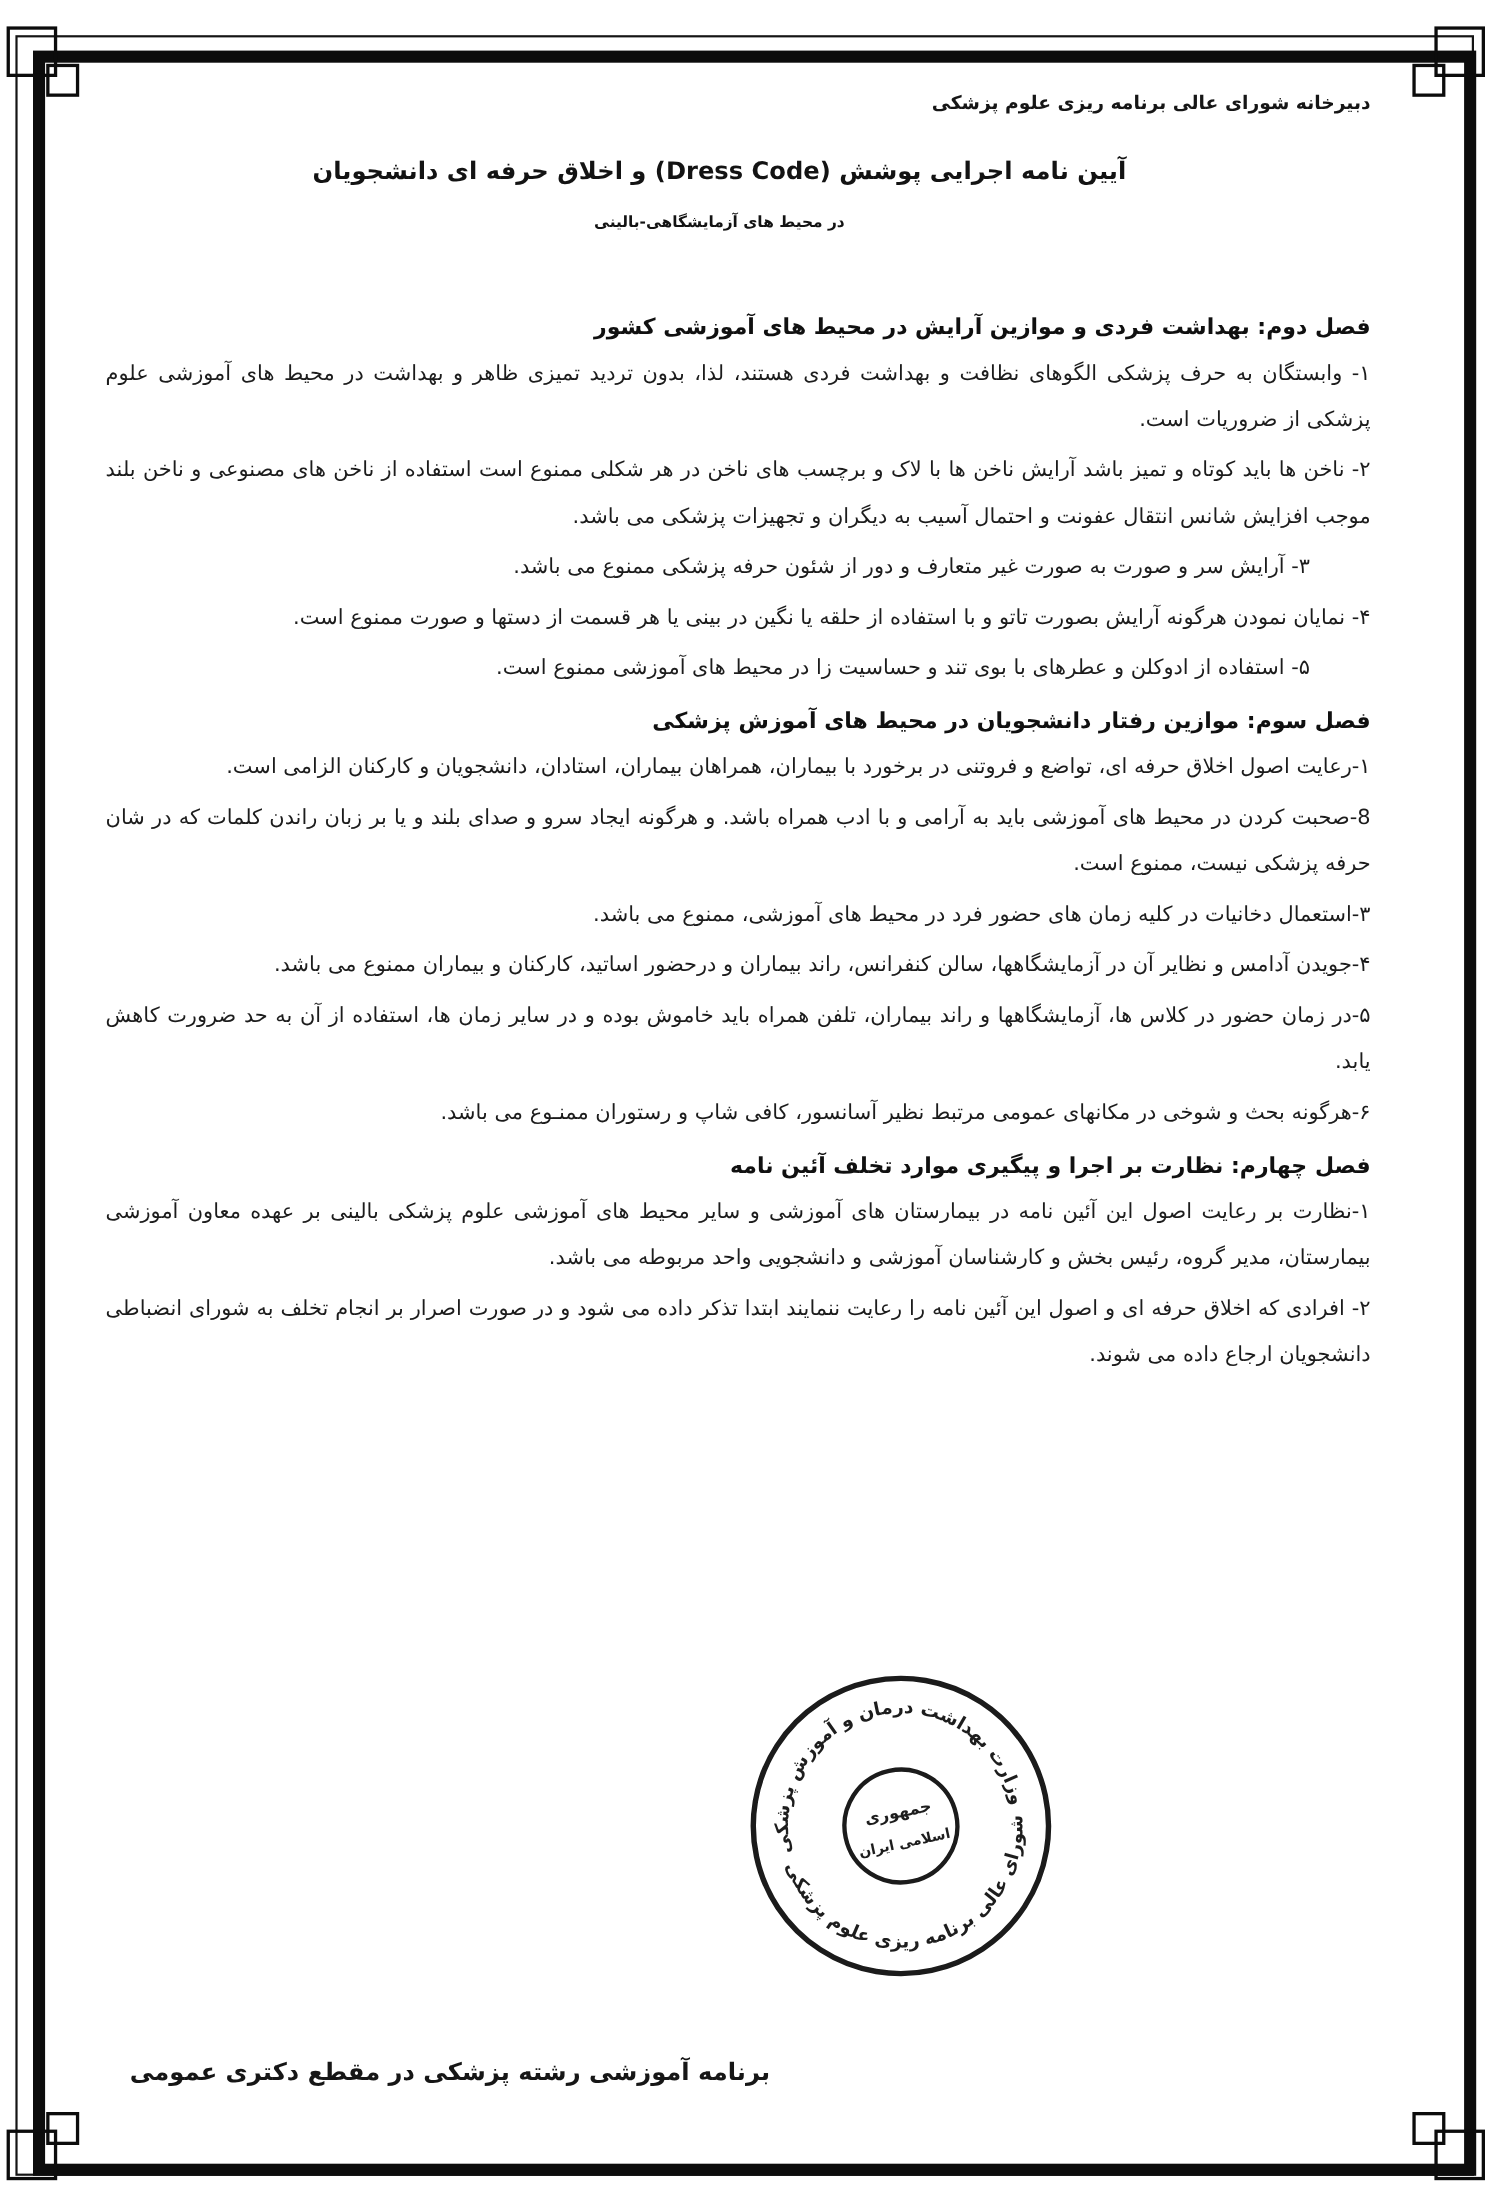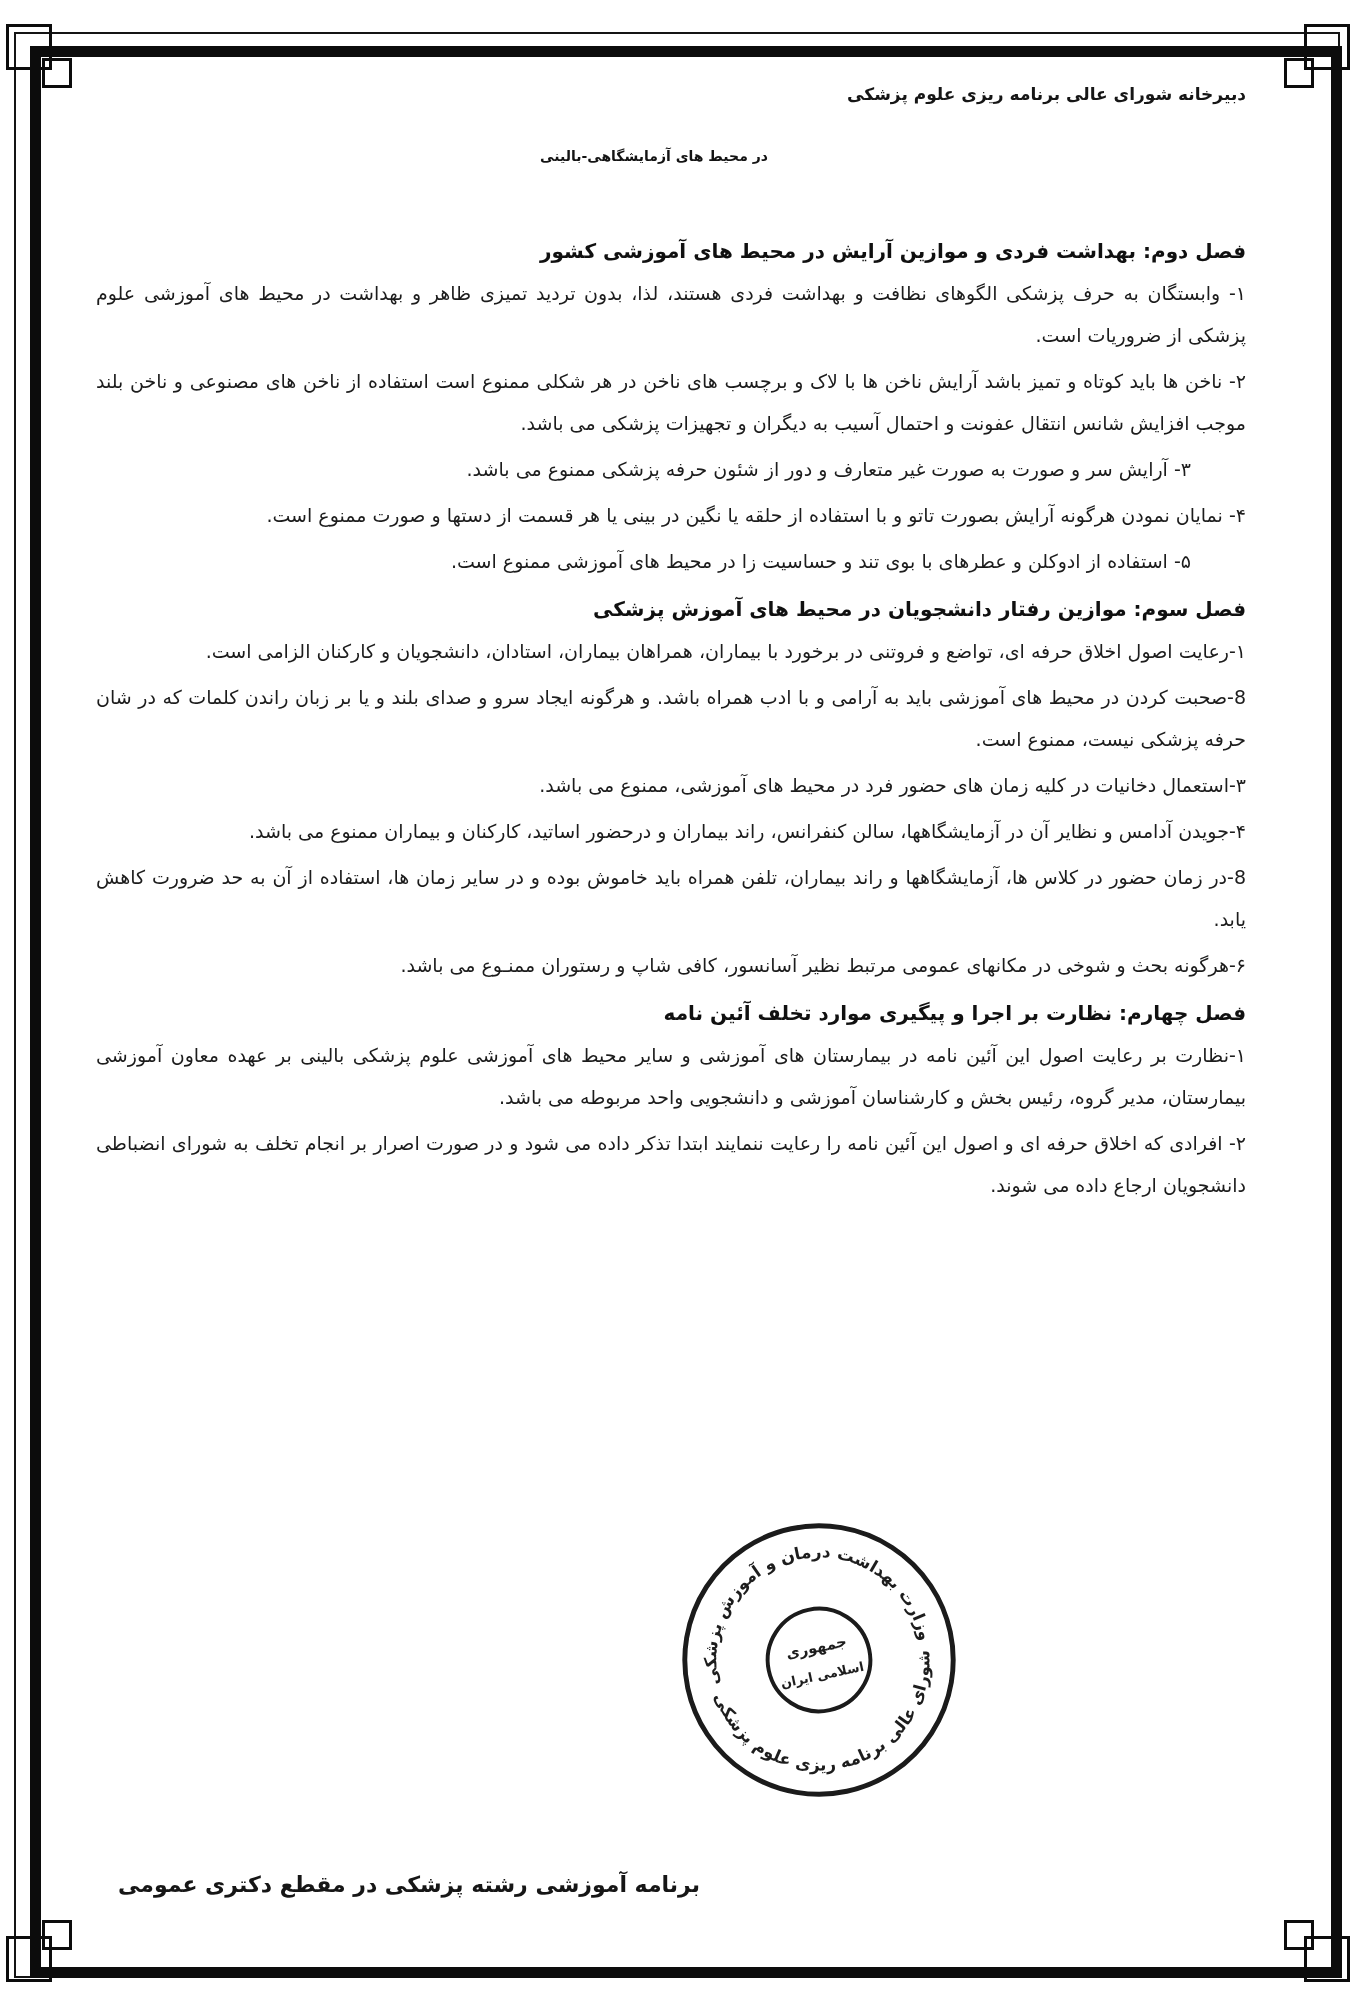--- a/index.html
+++ b/index.html
@@ -78,35 +78,36 @@
 <div class="corner c-tr-big"></div>
 <div class="corner small c-tr-sm"></div>
 <div class="corner c-bl-big"></div>
 <div class="corner small c-bl-sm"></div>
 <div class="corner c-br-big"></div>
 <div class="corner small c-br-sm"></div>
 
 <div class="content">
   <div class="doc-header">دبیرخانه شورای عالی برنامه ریزی علوم پزشکی</div>
   <div class="doc-title">
+    <div class="t1">آیین نامه اجرایی پوشش (Dress Code) و اخلاق حرفه ای دانشجویان</div>
     <div class="t2">در محیط های آزمایشگاهی-بالینی</div>
   </div>
   <div class="doc-body">
       <div class="section-heading">فصل دوم: بهداشت فردی و موازین آرایش در محیط های آموزشی کشور</div>
       <p class="para">۱- وابستگان به حرف پزشکی الگوهای نظافت و بهداشت فردی هستند، لذا، بدون تردید تمیزی ظاهر و بهداشت در محیط های آموزشی علوم پزشکی از ضروریات است.</p>
       <p class="para">۲- ناخن ها باید کوتاه و تمیز باشد آرایش ناخن ها با لاک و برچسب های ناخن در هر شکلی ممنوع است استفاده از ناخن های مصنوعی و ناخن بلند موجب افزایش شانس انتقال عفونت و احتمال آسیب به دیگران و تجهیزات پزشکی می باشد.</p>
       <p class="para indent">۳- آرایش سر و صورت به صورت غیر متعارف و دور از شئون حرفه پزشکی ممنوع می باشد.</p>
       <p class="para">۴- نمایان نمودن هرگونه آرایش بصورت تاتو و با استفاده از حلقه یا نگین در بینی یا هر قسمت از دستها و صورت ممنوع است.</p>
       <p class="para indent">۵- استفاده از ادوکلن و عطرهای با بوی تند و حساسیت زا در محیط های آموزشی ممنوع است.</p>
       <div class="section-heading">فصل سوم: موازین رفتار دانشجویان در محیط های آموزش پزشکی</div>
       <p class="para">۱-رعایت اصول اخلاق حرفه ای، تواضع و فروتنی در برخورد با بیماران، همراهان بیماران، استادان، دانشجویان و کارکنان الزامی است.</p>
       <p class="para">8-صحبت کردن در محیط های آموزشی باید به آرامی و با ادب همراه باشد. و هرگونه ایجاد سرو و صدای بلند و یا بر زبان راندن کلمات که در شان حرفه پزشکی نیست، ممنوع است.</p>
       <p class="para">۳-استعمال دخانیات در کلیه زمان های حضور فرد در محیط های آموزشی، ممنوع می باشد.</p>
       <p class="para">۴-جویدن آدامس و نظایر آن در آزمایشگاهها، سالن کنفرانس، راند بیماران و درحضور اساتید، کارکنان و بیماران ممنوع می باشد.</p>
-      <p class="para">8-در زمان حضور در کلاس ها، آزمایشگاهها و راند بیماران، تلفن همراه باید خاموش بوده و در سایر زمان ها، استفاده از آن به حد ضرورت کاهش یابد.</p>
+      <p class="para">۵-در زمان حضور در کلاس ها، آزمایشگاهها و راند بیماران، تلفن همراه باید خاموش بوده و در سایر زمان ها، استفاده از آن به حد ضرورت کاهش یابد.</p>
       <p class="para">۶-هرگونه بحث و شوخی در مکانهای عمومی مرتبط نظیر آسانسور، کافی شاپ و رستوران ممنـوع می باشد.</p>
       <div class="section-heading">فصل چهارم: نظارت بر اجرا و پیگیری موارد تخلف آئین نامه</div>
       <p class="para">۱-نظارت بر رعایت اصول این آئین نامه در بیمارستان های آموزشی و سایر محیط های آموزشی علوم پزشکی بالینی بر عهده معاون آموزشی بیمارستان، مدیر گروه، رئیس بخش و کارشناسان آموزشی و دانشجویی واحد مربوطه می باشد.</p>
       <p class="para">۲- افرادی که اخلاق حرفه ای و اصول این آئین نامه را رعایت ننمایند ابتدا تذکر داده می شود و در صورت اصرار بر انجام تخلف به شورای انضباطی دانشجویان ارجاع داده می شوند.</p>
     </div>
 </div>
 
 <svg class="seal" viewBox="0 0 300 300" aria-hidden="true">
   <defs>
     <path id="arcTop" d="M 46,150 A 104,104 0 0 1 254,150" fill="none"></path>

